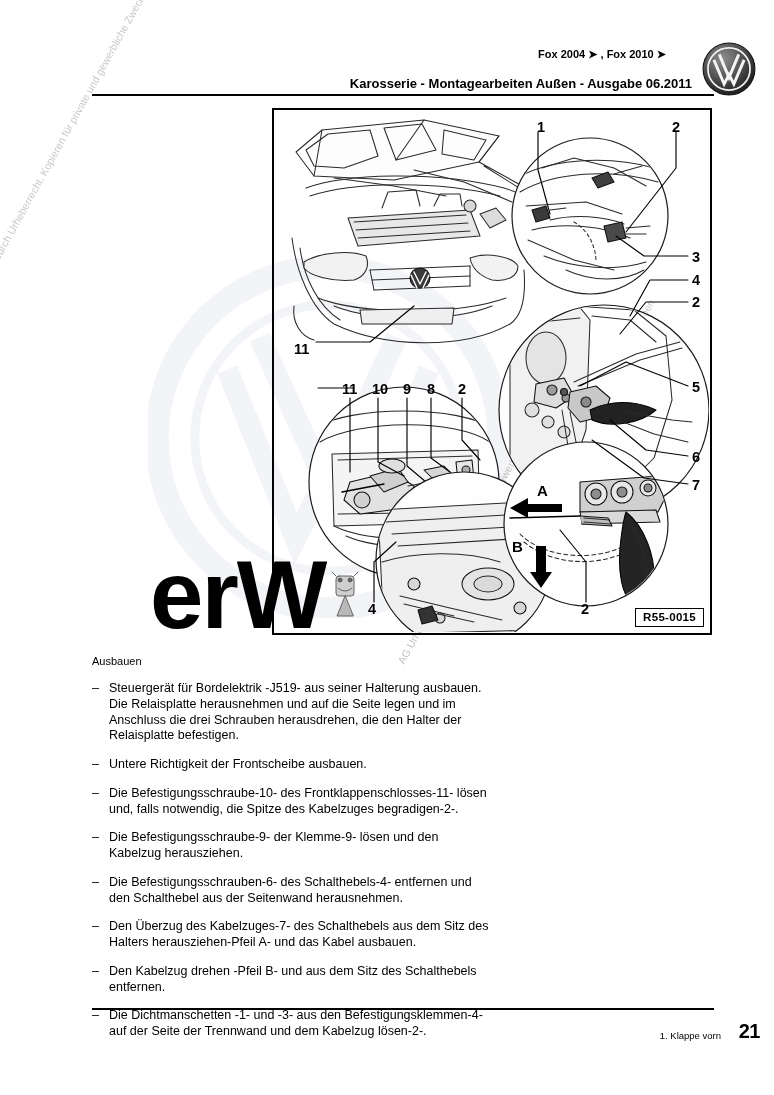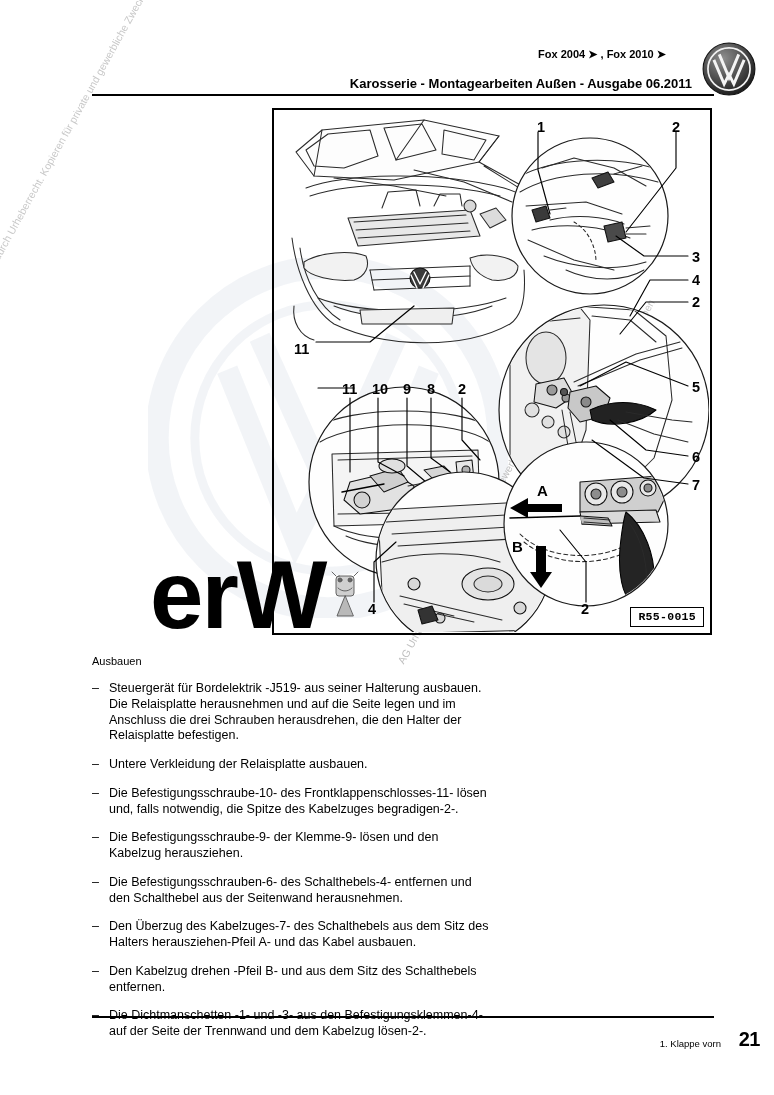--- a/index.html
+++ b/index.html
@@ -135,21 +135,20 @@
   .fig-code {
     position: absolute;
     right: 6px;
     bottom: 6px;
     border: 1.5px solid #000;
     background: #fff;
     font-size: 11.5px;
     font-weight: bold;
     padding: 2px 7px 3px 7px;
     letter-spacing: 0.3px;
-    font-family: Liberation Mono, monospace;
   }
   .callout {
     position: absolute;
     font-size: 14.5px;
     font-weight: bold;
     line-height: 1;
     z-index: 4;
   }
   .arrow-label {
     position: absolute;
@@ -181,21 +180,21 @@
     width: 17px;
     flex: 0 0 17px;
     font-size: 12.5px;
   }
   .bullet .btxt { flex: 1 1 auto; }
 
   
   .footer {
     position: absolute;
     left: 0;
-    bottom: 0;
+    bottom: 8px;
     width: 774px;
     height: 85px;
     z-index: 3;
   }
   .ftr-rule {
     position: absolute;
     left: 92px;
     top: 6px;
     width: 622px;
     height: 2px;
@@ -515,21 +514,21 @@
 
   <div class="body-block">
     <div class="section-title">Ausbauen</div>
 
     <div class="bullet">
       <span class="dash">–</span>
       <span class="btxt">Steuergerät für Bordelektrik -J519- aus seiner Halterung ausbauen. Die Relaisplatte herausnehmen und auf die Seite legen und im Anschluss die drei Schrauben herausdrehen, die den Halter der Relaisplatte befestigen.</span>
     </div>
     <div class="bullet">
       <span class="dash">–</span>
-      <span class="btxt">Untere Verkleidung der Relaisplatte ausbauen.</span>
+      <span class="btxt">Untere Richtigkeit der Frontscheibe ausbauen.</span>
     </div>
     <div class="bullet">
       <span class="dash">–</span>
       <span class="btxt">Die Befestigungsschraube-10- des Frontklappenschlosses-11- lösen und, falls notwendig, die Spitze des Kabelzuges begradigen-2-.</span>
     </div>
     <div class="bullet">
       <span class="dash">–</span>
       <span class="btxt">Die Befestigungsschraube-9- der Klemme-9- lösen und den Kabelzug herausziehen.</span>
     </div>
     <div class="bullet">

